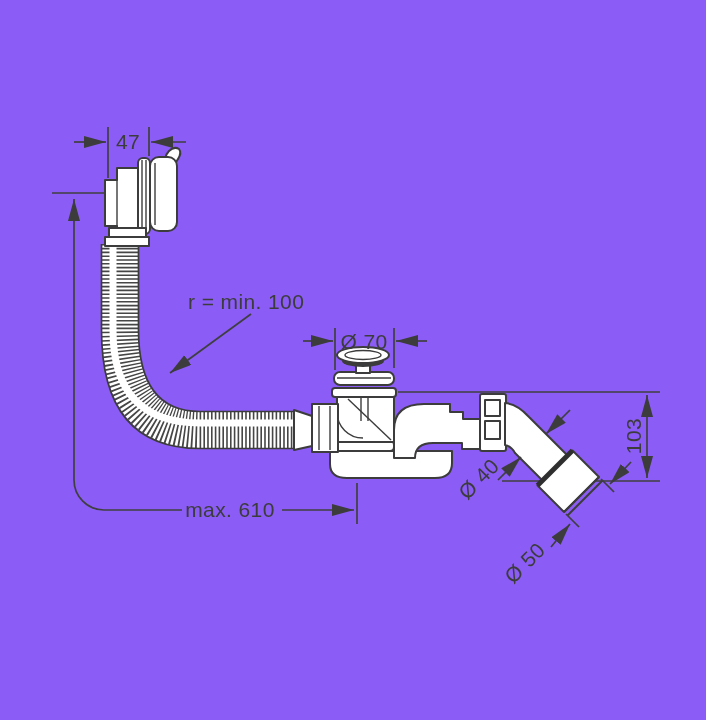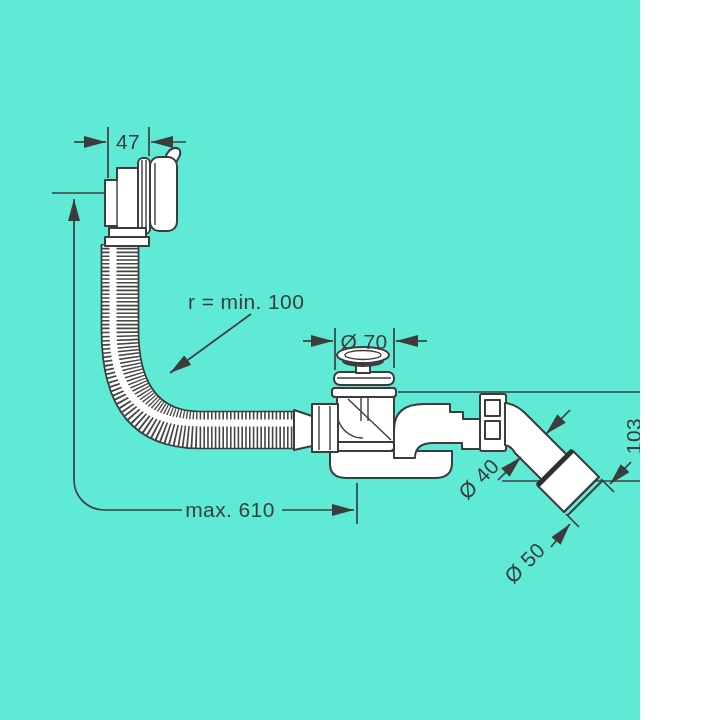--- a/index.html
+++ b/index.html
@@ -1,16 +1,16 @@
 <!DOCTYPE html>
 <html><head>
 <meta charset="utf-8">
 <style>
   html,body{margin:0;padding:0;background:#ffffff;}
-  .stage{width:640px;height:720px;background:#5eead4;position:relative;overflow:hidden;}
+  .stage{width:706px;height:720px;background:#8b5cf6;position:relative;overflow:hidden;}
   svg{display:block;}
   svg text{
     font-family:"Liberation Sans", sans-serif;
     font-size:21px;
     fill:#3c3c3c;
     letter-spacing:0.4px;
   }
   .out  {stroke:#3c3c3c;stroke-width:2;fill:#ffffff;stroke-linejoin:round;}
   .thin {stroke:#3c3c3c;stroke-width:1.4;fill:none;}
   .dim  {stroke:#3f3f3f;stroke-width:1.7;fill:none;}

